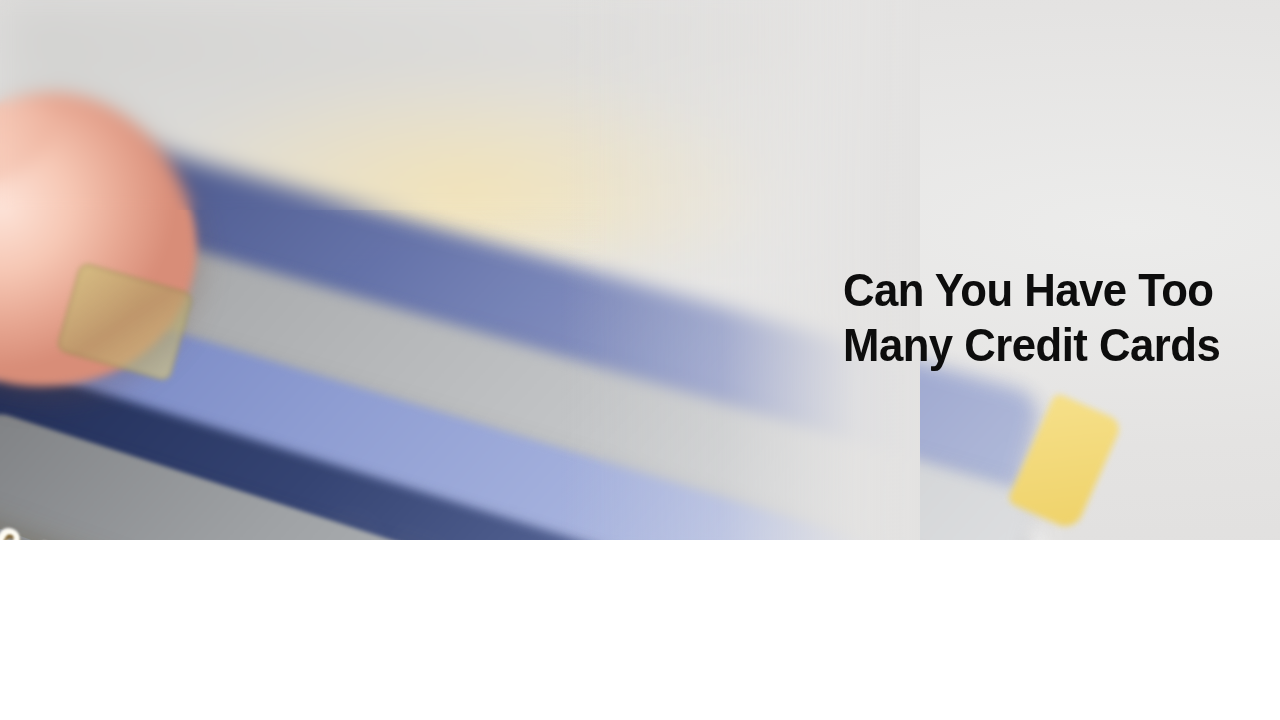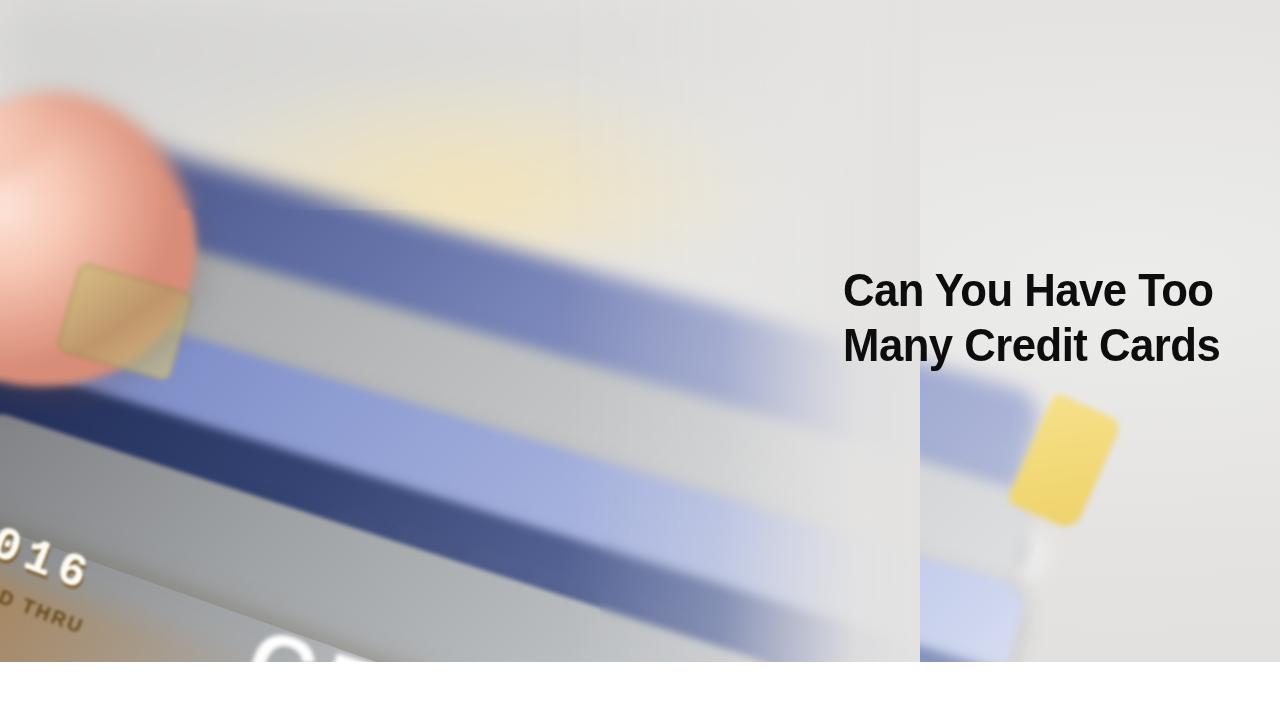--- a/index.html
+++ b/index.html
@@ -1,21 +1,21 @@
 <!DOCTYPE html>
 <html><head>
 <meta charset="utf-8">
 <title>Can You Have Too Many Credit Cards</title>
 <style>
   html,body{margin:0;padding:0;background:#fff;}
   body{font-family:"Liberation Sans",sans-serif;}
 
   .stage{
     position:relative;
-    width:1280px;height:662px;
+    width:1280px;height:540px;
     overflow:hidden;
     background:#e3e2e1;
   }
 
   
   .photo-bg{
     position:absolute;inset:0;
     background:
       radial-gradient(120% 90% at 88% 42%, #ececeb 0%, #e4e3e2 45%, #dedddc 100%),
       linear-gradient(105deg,#d8d8d6 0%,#e6e5e4 48%,#e2e1e0 100%);

